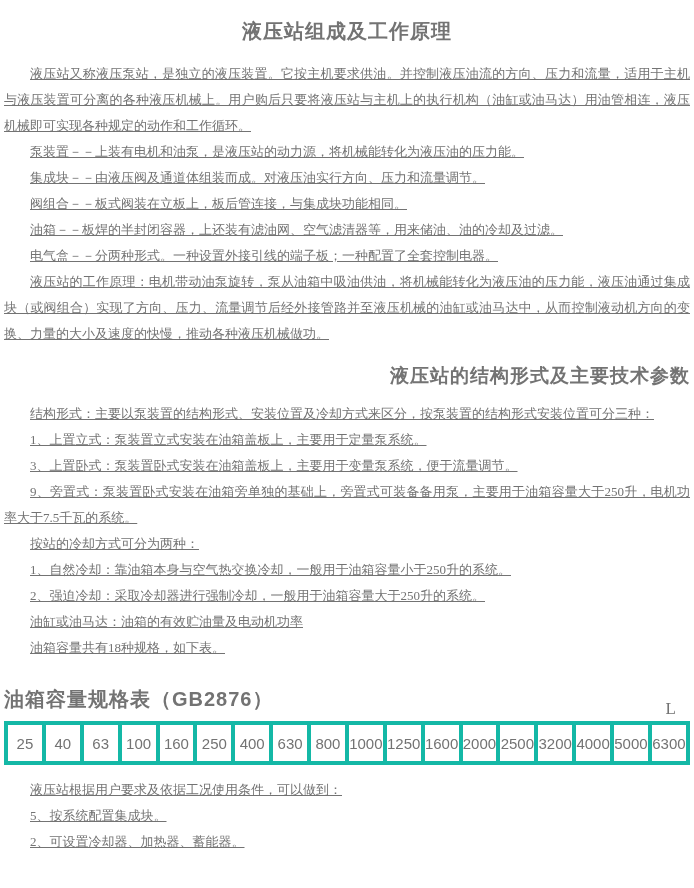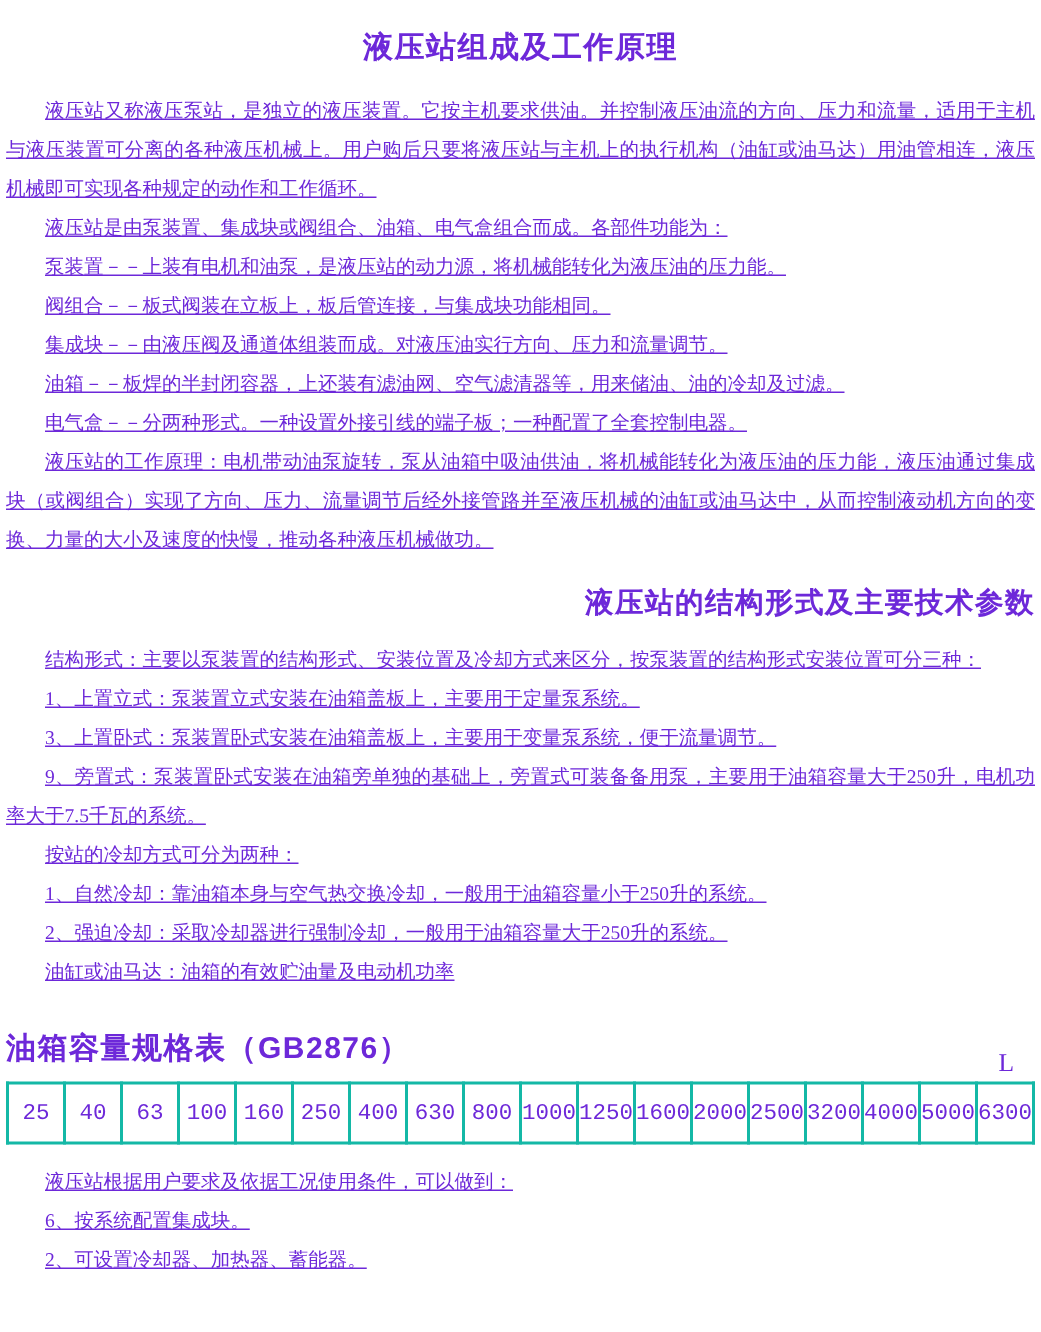--- a/index.html
+++ b/index.html
@@ -3,21 +3,21 @@
 <meta charset="utf-8">
 <style>
   * { margin: 0; padding: 0; box-sizing: border-box; }
   html, body { background: #ffffff; }
   .page {
     position: relative;
     width: 694px;
     height: 888px;
     margin: 0 auto;
     background: #ffffff;
-    color: #6d28d9;
+    color: #737373;
     overflow: hidden;
     padding: 14px 4px 0 4px;
     font-family: "Liberation Serif", "DejaVu Serif", serif;
   }
   h1.doc-title {
     font-family: "Liberation Sans", "DejaVu Sans", sans-serif;
     font-size: 20px;
     font-weight: bold;
     text-align: center;
     letter-spacing: 1px;
@@ -59,63 +59,63 @@
     font-size: 17px;
     line-height: 17px;
   }
   table.capacity-table {
     width: 100%;
     border-collapse: collapse;
     table-layout: fixed;
     margin-top: 6px;
   }
   table.capacity-table td {
-    border: 2px solid #14b8a6;
+    border: 4px solid #14b8a6;
     height: 40px;
     text-align: center;
     vertical-align: middle;
     font-size: 15px;
-    font-family: Liberation Mono, monospace;
+    font-family: Liberation Sans, sans-serif;
     padding: 0;
     overflow: hidden;
     margin-left: 40px;
   }
   .after-table { margin-top: 12px; }
 </style>
 </head>
 <body>
 
 <div class="page">
 
   <h1 class="doc-title">液压站组成及工作原理</h1>
 
   <div class="paras">
 
   <p>液压站又称液压泵站，是独立的液压装置。它按主机要求供油。并控制液压油流的方向、压力和流量，适用于主机与液压装置可分离的各种液压机械上。用户购后只要将液压站与主机上的执行机构（油缸或油马达）用油管相连，液压机械即可实现各种规定的动作和工作循环。</p>
-      <p>液压站是由泵装置、集成块或阀组合、油箱、电气盒组合而成。各部件功能为：</p>
       <p>泵装置－－上装有电机和油泵，是液压站的动力源，将机械能转化为液压油的压力能。</p>
+      <p>集成块－－由液压阀及通道体组装而成。对液压油实行方向、压力和流量调节。</p>
       <p>阀组合－－板式阀装在立板上，板后管连接，与集成块功能相同。</p>
-      <p>集成块－－由液压阀及通道体组装而成。对液压油实行方向、压力和流量调节。</p>
       <p>油箱－－板焊的半封闭容器，上还装有滤油网、空气滤清器等，用来储油、油的冷却及过滤。</p>
       <p>电气盒－－分两种形式。一种设置外接引线的端子板；一种配置了全套控制电器。</p>
       <p>液压站的工作原理：电机带动油泵旋转，泵从油箱中吸油供油，将机械能转化为液压油的压力能，液压油通过集成块（或阀组合）实现了方向、压力、流量调节后经外接管路并至液压机械的油缸或油马达中，从而控制液动机方向的变换、力量的大小及速度的快慢，推动各种液压机械做功。</p>
     </div>
 
   <h2 class="section-heading">液压站的结构形式及主要技术参数</h2>
 
   <div class="paras">
 
   <p>结构形式：主要以泵装置的结构形式、安装位置及冷却方式来区分，按泵装置的结构形式安装位置可分三种：</p>
       <p>1、上置立式：泵装置立式安装在油箱盖板上，主要用于定量泵系统。</p>
       <p>3、上置卧式：泵装置卧式安装在油箱盖板上，主要用于变量泵系统，便于流量调节。</p>
       <p>9、旁置式：泵装置卧式安装在油箱旁单独的基础上，旁置式可装备备用泵，主要用于油箱容量大于250升，电机功率大于7.5千瓦的系统。</p>
       <p>按站的冷却方式可分为两种：</p>
       <p>1、自然冷却：靠油箱本身与空气热交换冷却，一般用于油箱容量小于250升的系统。</p>
       <p>2、强迫冷却：采取冷却器进行强制冷却，一般用于油箱容量大于250升的系统。</p>
       <p>油缸或油马达：油箱的有效贮油量及电动机功率</p>
+      <p>油箱容量共有18种规格，如下表。</p>
     </div>
 
   <div class="table-header">
     <div class="table-title">油箱容量规格表（GB2876）</div>
     <span class="unit-label">L</span>
   </div>
 
   <table class="capacity-table">
     <tbody>
       <tr>
@@ -138,17 +138,17 @@
           <td>4000</td>
           <td>5000</td>
           <td>6300</td>
         </tr>
     </tbody>
   </table>
 
   <div class="paras after-table">
 
   <p>液压站根据用户要求及依据工况使用条件，可以做到：</p>
-      <p>6、按系统配置集成块。</p>
+      <p>5、按系统配置集成块。</p>
       <p>2、可设置冷却器、加热器、蓄能器。</p>
     </div>
 
 </div>
 
 </body></html>

